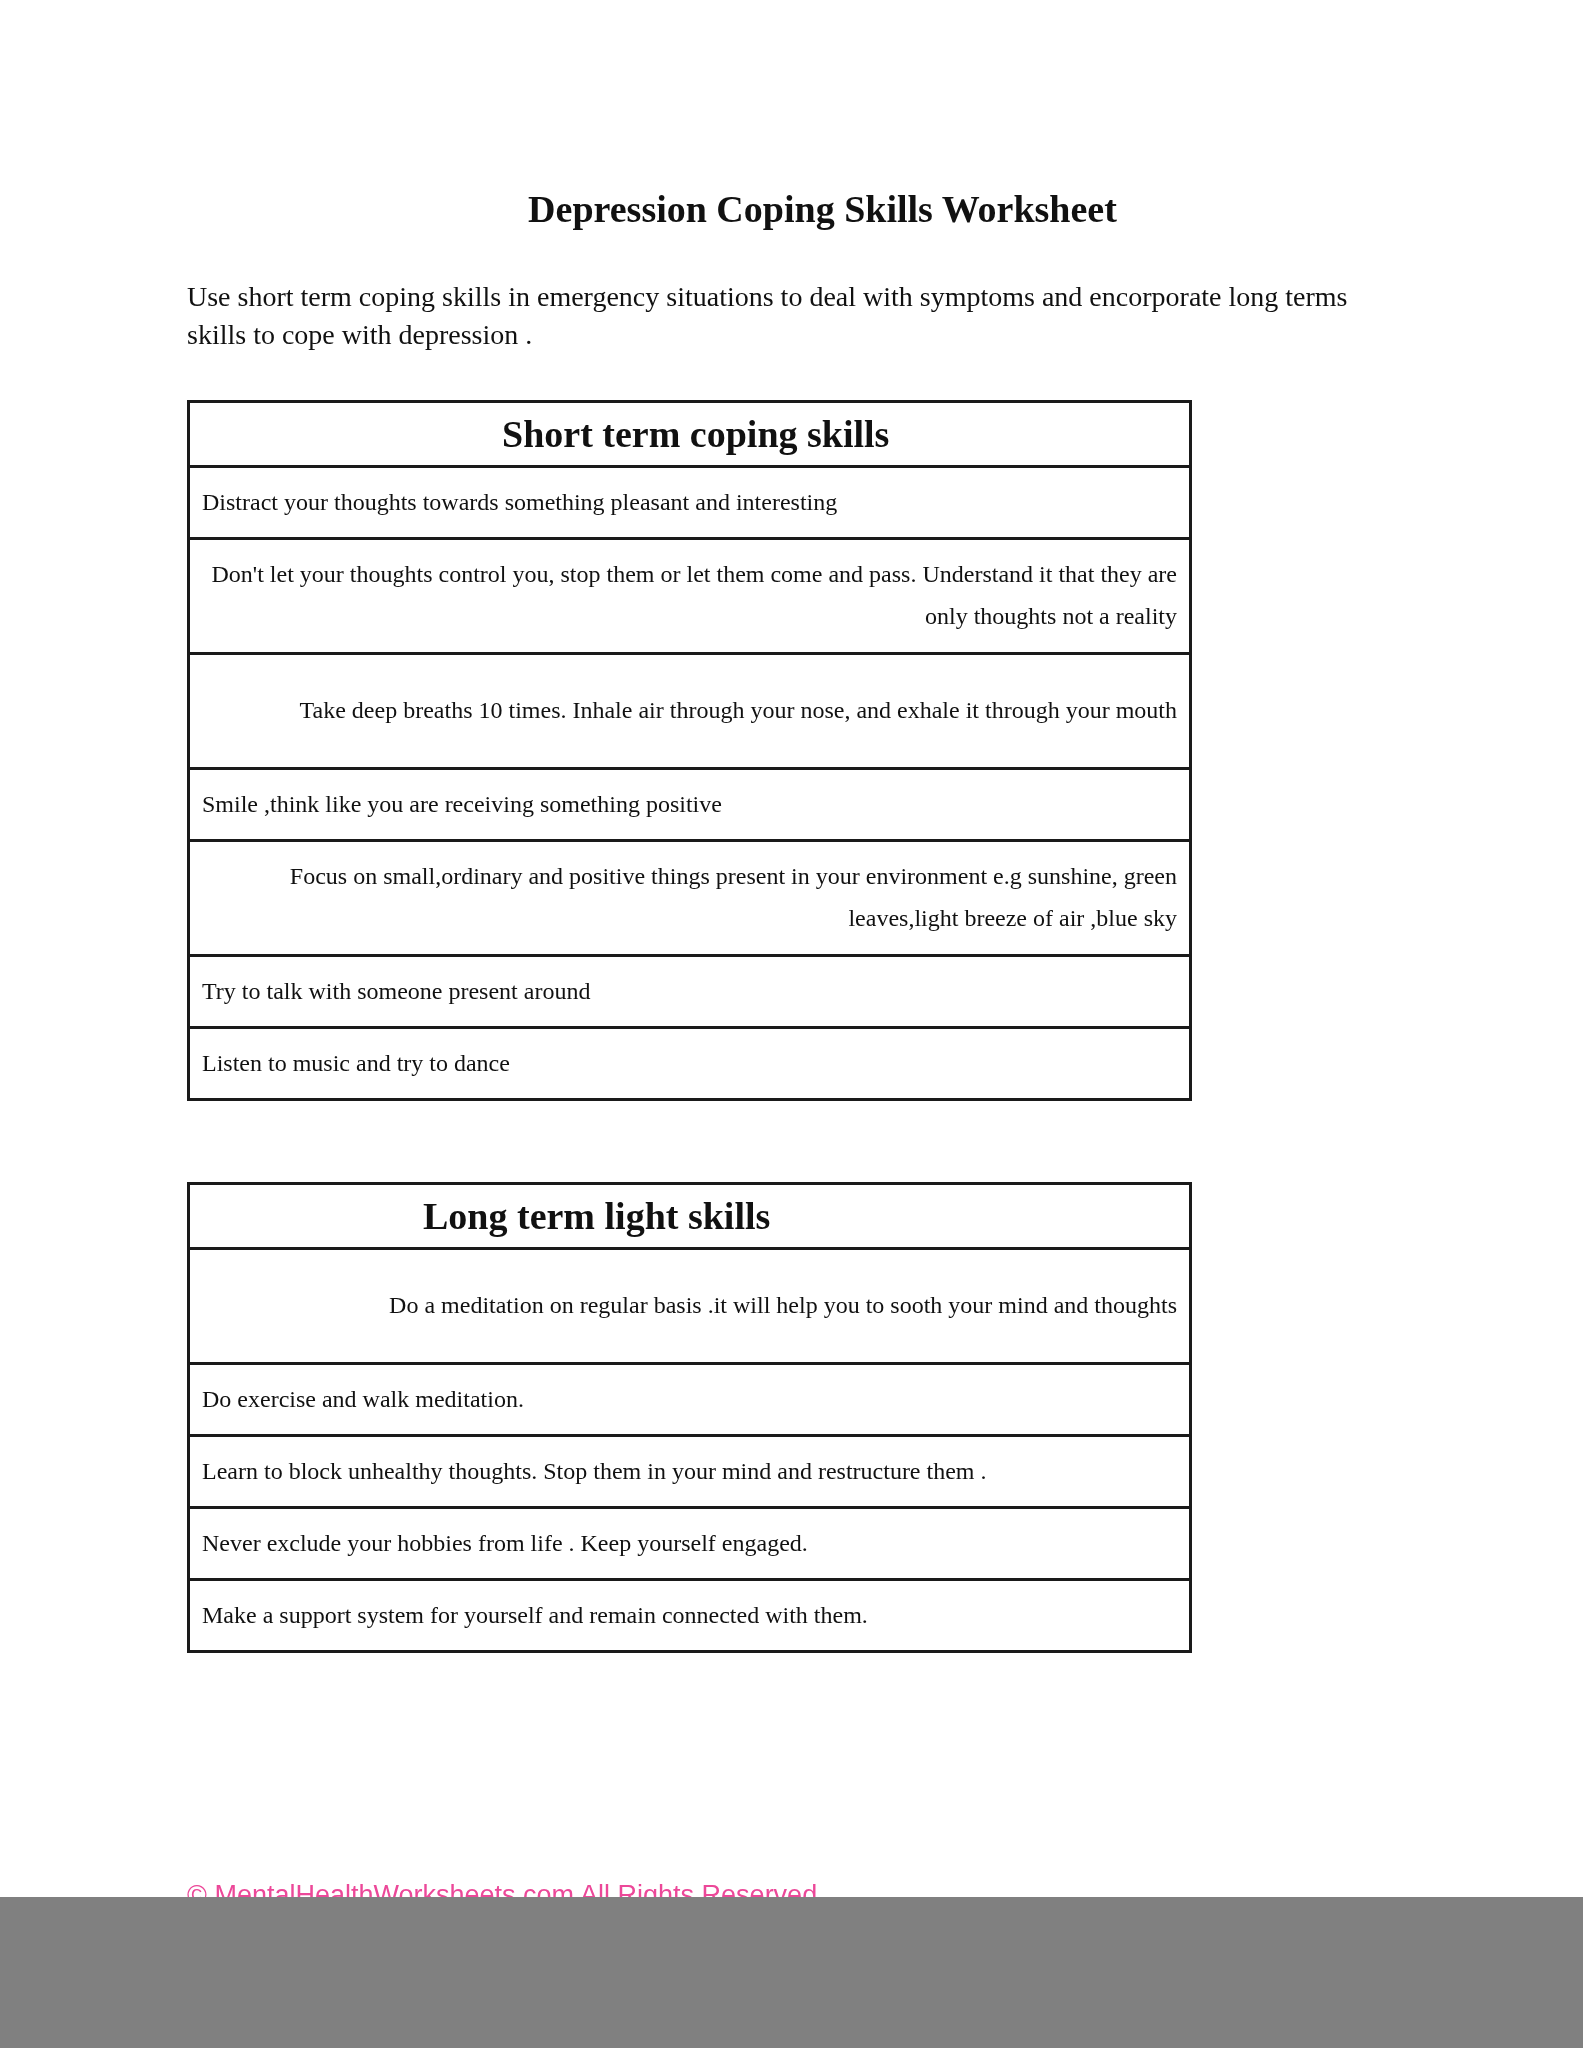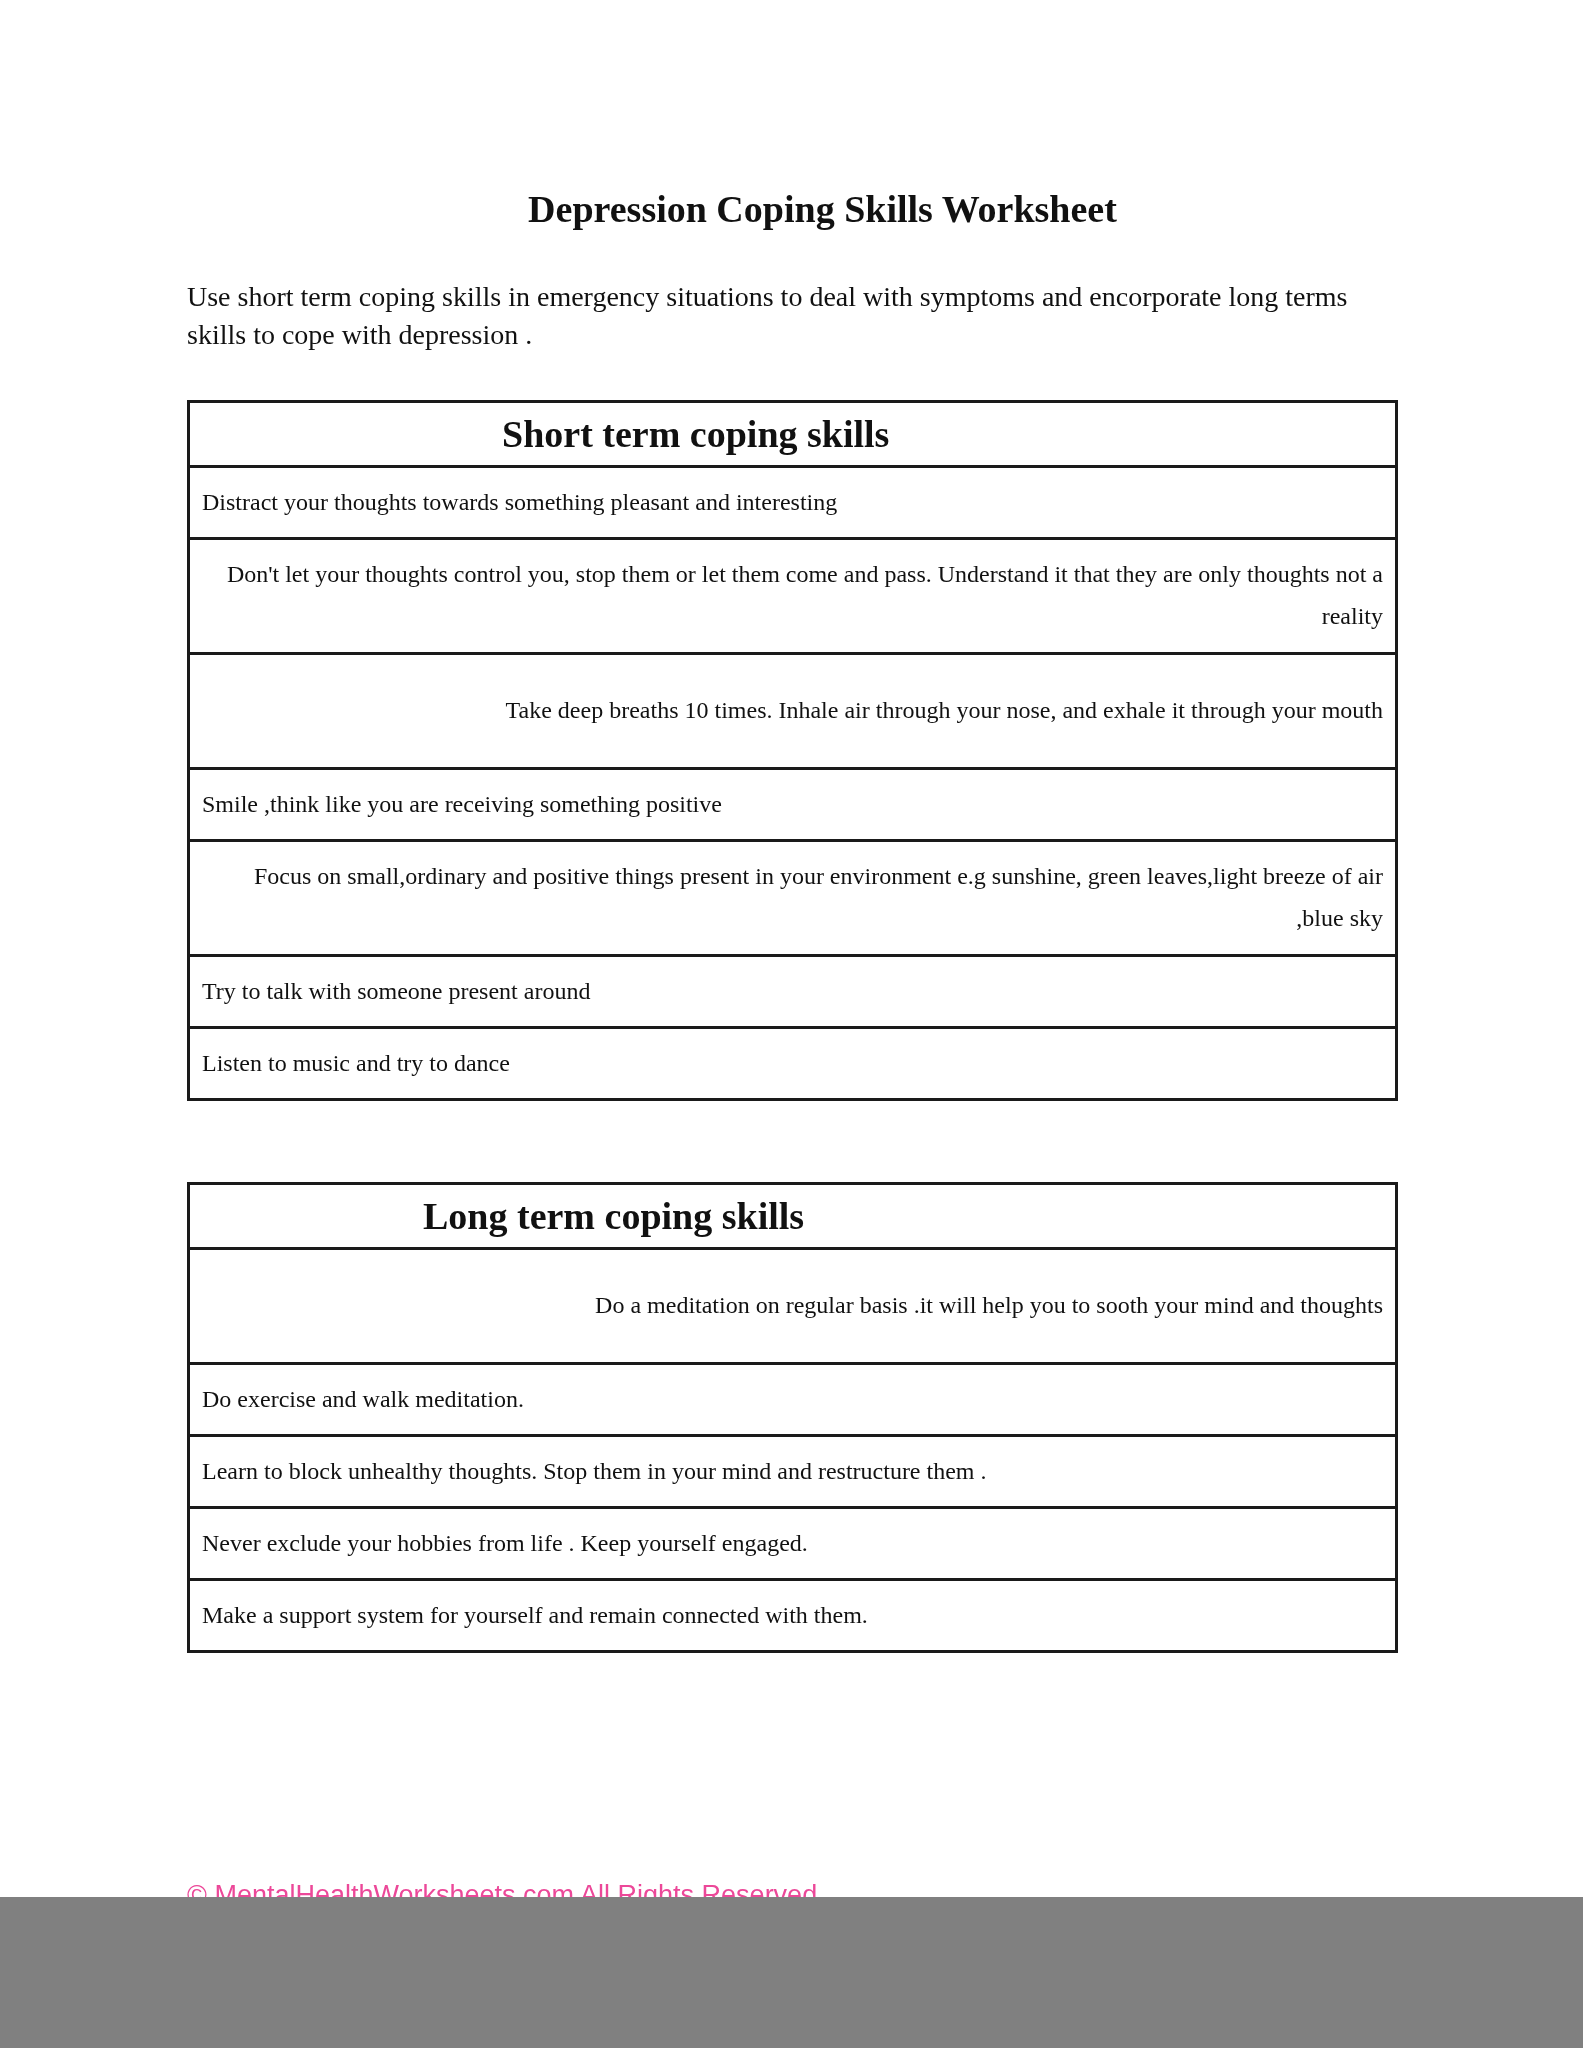--- a/index.html
+++ b/index.html
@@ -9,21 +9,21 @@
   }
   .title {
     position: absolute; top: 187px; left: 0; width: 1583px; text-align: center;
     font-weight: bold; font-size: 38px; letter-spacing: 0px; padding-left: 31px;
   }
   .intro {
     position: absolute; top: 278px; left: 187px; width: 1220px;
     font-size: 28px; line-height: 38px;
   }
   table.skills {
-    position: absolute; left: 187px; width: 1211px;
+    position: absolute; left: 187px; width: 1005px;
     border-collapse: collapse; border: 3px solid #1a1a1a;
   }
   table.skills td {
     border-top: 3px solid #1a1a1a; padding: 6px 12px 8px 12px;
     font-size: 24px; line-height: 42px; vertical-align: middle;
   }
   table.skills tr.head td {
     border-top: none; font-weight: bold; font-size: 38px; height: 62px; padding: 0;
   }
   #short { top: 400px; }
@@ -71,21 +71,21 @@
       </tr>
   <tr class="r1">
         <td>Listen to music and try to dance</td>
       </tr>
 </tbody>
   </table>
 
 <table class="skills" id="long">
   <tbody>
       <tr class="head head-long">
-    <td><span>Long term coping skills</span></td>
+    <td><span>Long term light skills</span></td>
   </tr>
   <tr class="r2">
         <td>Do a meditation on regular basis .it will help you to sooth your mind and thoughts</td>
       </tr>
   <tr class="r1">
         <td>Do exercise and walk meditation.</td>
       </tr>
   <tr class="r1">
         <td>Learn to block unhealthy thoughts. Stop them in your mind and restructure them .</td>
       </tr>

